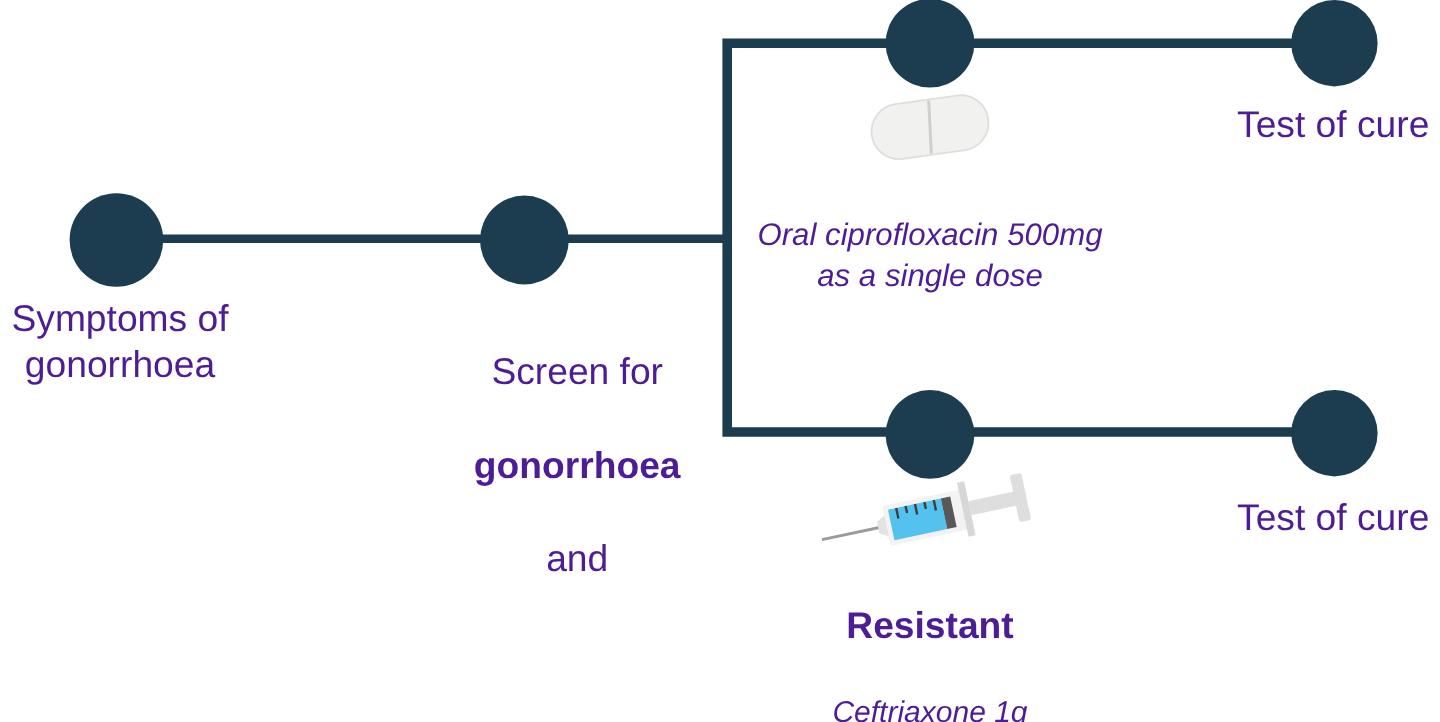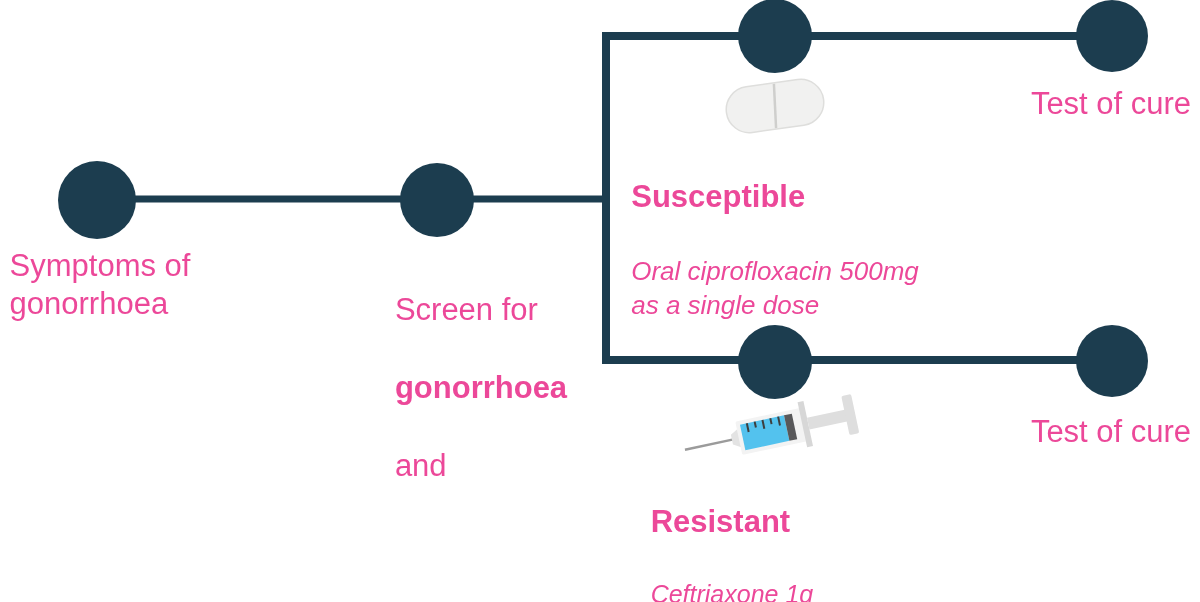--- a/index.html
+++ b/index.html
@@ -9,25 +9,25 @@
     height: 602px;
     background: #ffffff;
     overflow: hidden;
     font-family: "Liberation Sans", sans-serif;
     color: #363636;
   }
   .canvas svg { position: absolute; left: 0; top: 0; }
   .lbl {
     position: absolute;
     transform: translateX(-50%);
-    text-align: left;
+    text-align: center;
     white-space: pre-line;
     font-size: 31px;
     line-height: 38px;
-    color: #ec4899;
+    color: #4c1d95;
   }
   .lbl-symptoms { left: 100px; top: 247px; }
   .lbl-screen   { left: 437px; top: 251px; line-height: 39px; margin-left: 44px; }
   .lbl-screen .bold { font-weight: 700; }
   .lbl-susceptible { left: 775px; top: 140px; }
   .lbl-resistant   { left: 775px; top: 464px; }
   .treatment-title { font-size: 31px; font-weight: 700; line-height: 40px; white-space: nowrap; }
   .lbl-susceptible .treatment-title { line-height: 38px; }
   .treatment-detail { font-style: italic; white-space: pre-line; }
   .lbl-susceptible .treatment-detail { font-size: 26px; line-height: 34px; }
@@ -77,21 +77,20 @@
   <div class="lbl lbl-symptoms">Symptoms of
 gonorrhoea</div>
 
   <div class="lbl lbl-screen">
     <div>Screen for</div>
     <div class="bold">gonorrhoea</div>
     <div>and</div>
   </div>
 
   <div class="lbl lbl-susceptible">
-    <div class="treatment-title">Susceptible</div>
     <div class="treatment-detail">Oral ciprofloxacin 500mg
 as a single dose</div>
   </div>
 
   <div class="lbl lbl-test-top">Test of cure</div>
 
   <div class="lbl lbl-resistant">
     <div class="treatment-title">Resistant</div>
     <div class="treatment-detail">Ceftriaxone 1g
 intramuscular injection

